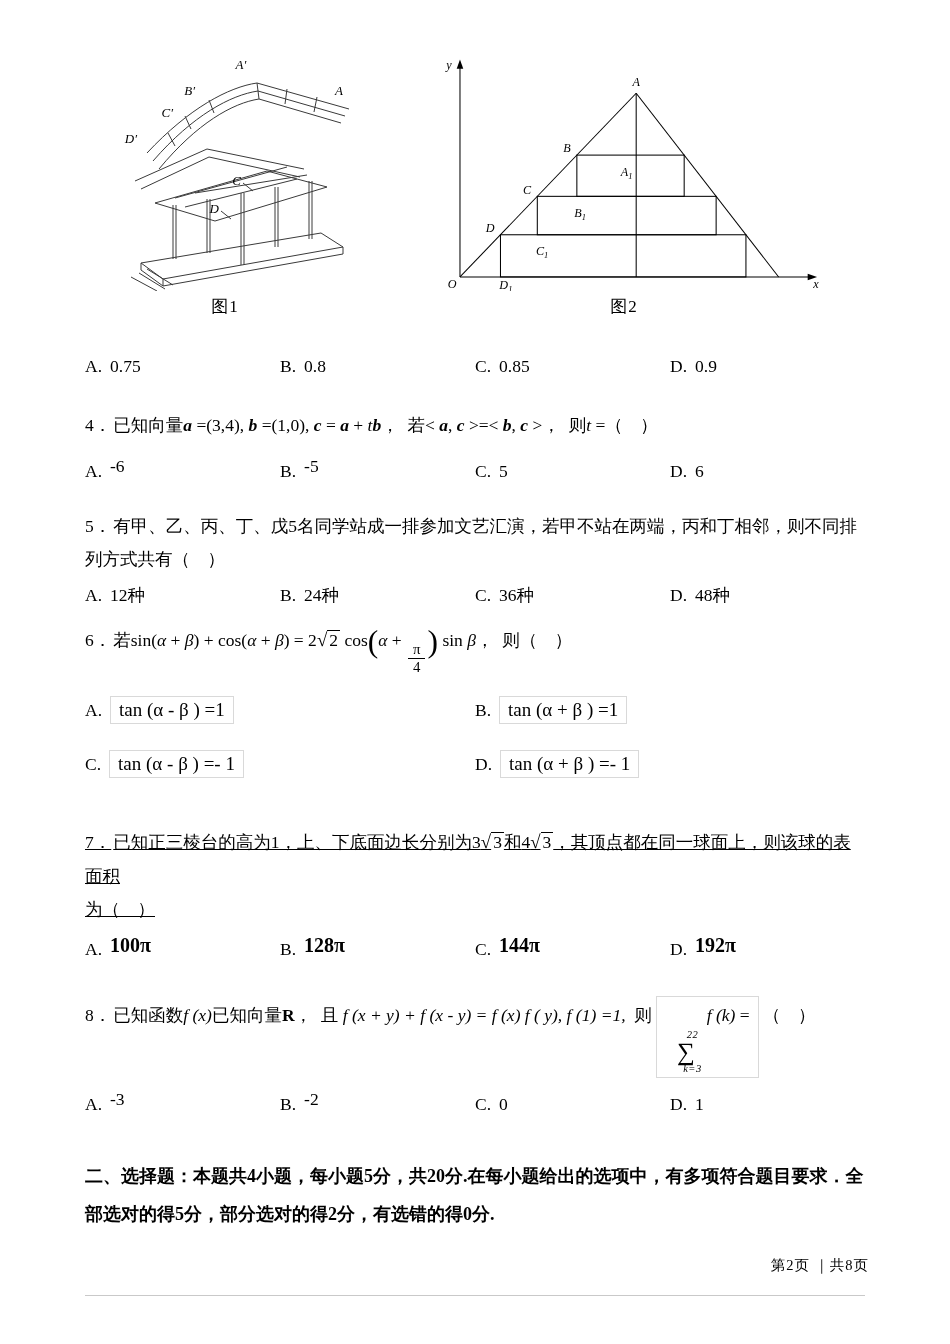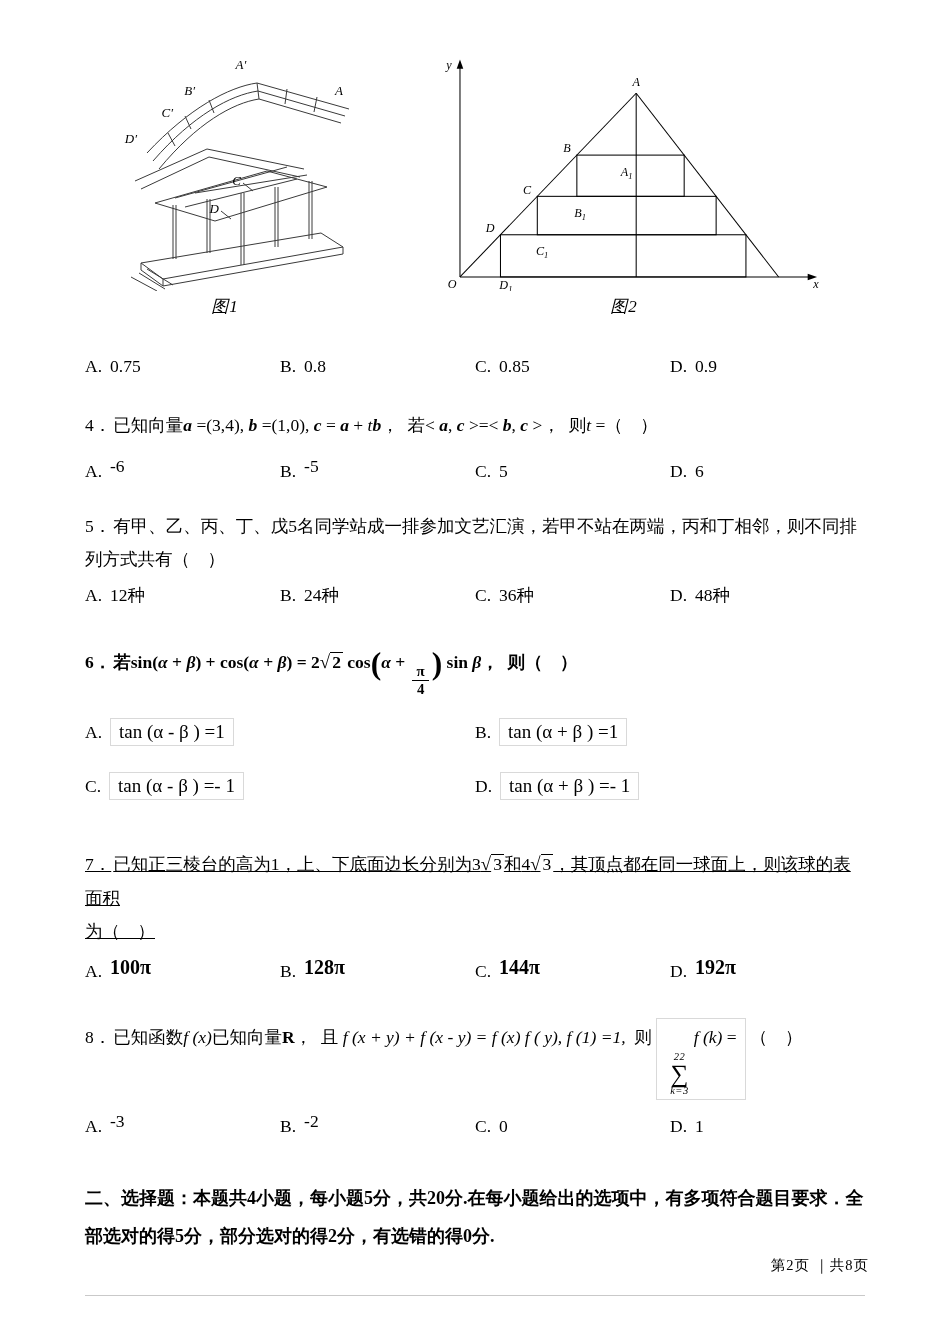--- a/index.html
+++ b/index.html
@@ -10,21 +10,21 @@
     color:#000;
     font-family:"Liberation Serif", serif;
   }
   .page { position:absolute; inset:0; padding:52px 85px 0 85px; }
 
   
   .figrow { display:flex; align-items:flex-end; }
   .figbox { text-align:center; }
   .figbox.f1 { width:280px; }
   .figbox.f2 { flex:1; padding-left:18px; }
-  .figcap { font-size:17px; margin-top:4px; letter-spacing:1px;font-style:italic; }
+  .figcap { font-size:17px; margin-top:4px; letter-spacing:1px; }
   svg { display:block; margin:0 auto; }
   .sk { stroke:#3a3a3a; stroke-width:1; fill:none; }
   .tri { stroke:#000; stroke-width:1.1; fill:none; }
   .flab { font-family:"Liberation Serif", serif; font-style:italic; font-size:13px; fill:#000; }
   .fsub { font-size:9px; }
 
   
   .stem { font-size:17.5px; line-height:1.85; }
   .qnum { margin-right:2px; }
   .tk { white-space:pre-wrap; }
@@ -40,21 +40,21 @@
 
   .frac { display:inline-flex; flex-direction:column; align-items:center;
           vertical-align:-0.55em; line-height:1.15; font-size:0.85em; margin:0 2px; }
   .fn { padding:0 5px; }
   .fd { border-top:1px solid #000; padding:0 5px; }
 
   .bigp { font-size:1.8em; line-height:1; vertical-align:-0.18em; }
 
   .sum { display:inline-flex; flex-direction:column; align-items:center;
          line-height:1; vertical-align:-0.95em; margin:0 5px; }
-  .slim { font-size:10.5px; font-style:italic; letter-spacing:0.5px; }
+  .slim { font-size:10.5px; font-style:italic; letter-spacing:0.5px;margin-left:13px; }
   .ssig { font-size:25px; line-height:0.95; }
 
   .eqbox { border:1px solid #d9d9d9; padding:2px 8px; display:inline-block; }
 
   
   .opts4 { display:grid; grid-template-columns:repeat(4,1fr); font-size:17.5px; }
   .opts2 { display:grid; grid-template-columns:repeat(2,1fr); row-gap:26px; font-size:17.5px; align-items:center; }
   .opt { display:flex; align-items:baseline; }
   .lab { }
   .val { margin-left:8px; font-family:"Liberation Serif", serif; }
@@ -69,21 +69,21 @@
   .footer { position:absolute; right:81px; top:1256px; font-size:14.5px; letter-spacing:1px; }
   .footline { position:absolute; left:85px; right:85px; top:1295px; border-top:1px solid #c9c9c9; }
 
   
   .mt-figs { margin-top:0; }
   .mt-q3o { margin-top:38px; }
   .mt-q4  { margin-top:32px; }
   .mt-q4o { margin-top:20px; }
   .mt-q5  { margin-top:28px; }
   .mt-q5o { margin-top:8px; }
-  .mt-q6  { margin-top:38px;font-weight:bold; }
+  .mt-q6  { margin-top:16px; }
   .mt-q6o { margin-top:20px; }
   .mt-q7  { margin-top:47px;text-decoration:underline; }
   .mt-q7o { margin-top:12px; }
   .mt-q8  { margin-top:36px; }
   .mt-q8o { margin-top:16px; }
   .mt-sec { margin-top:42px; }
 </style>
 </head>
 <body>
 

